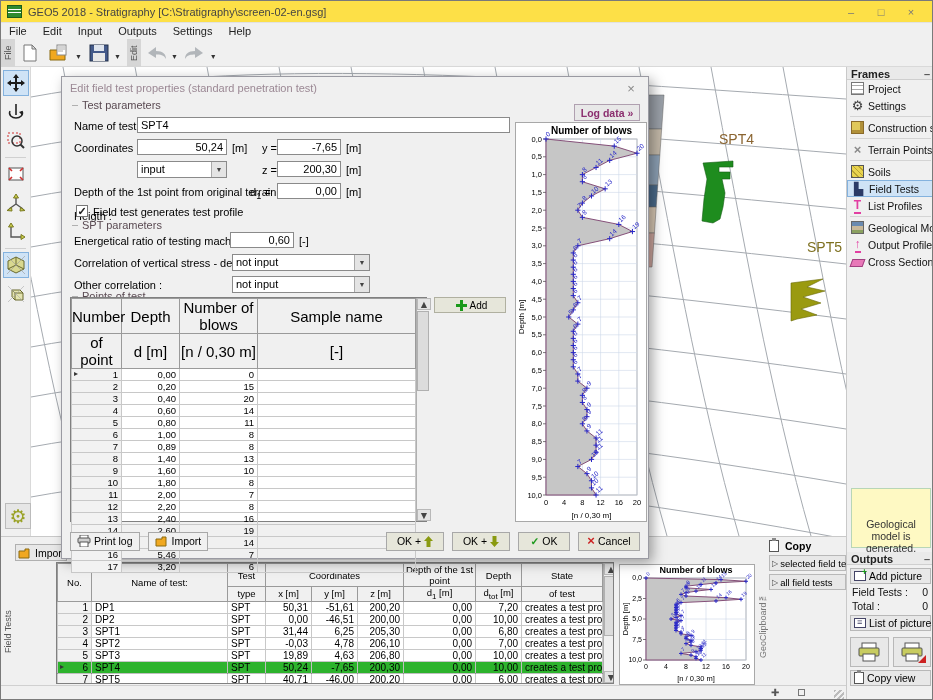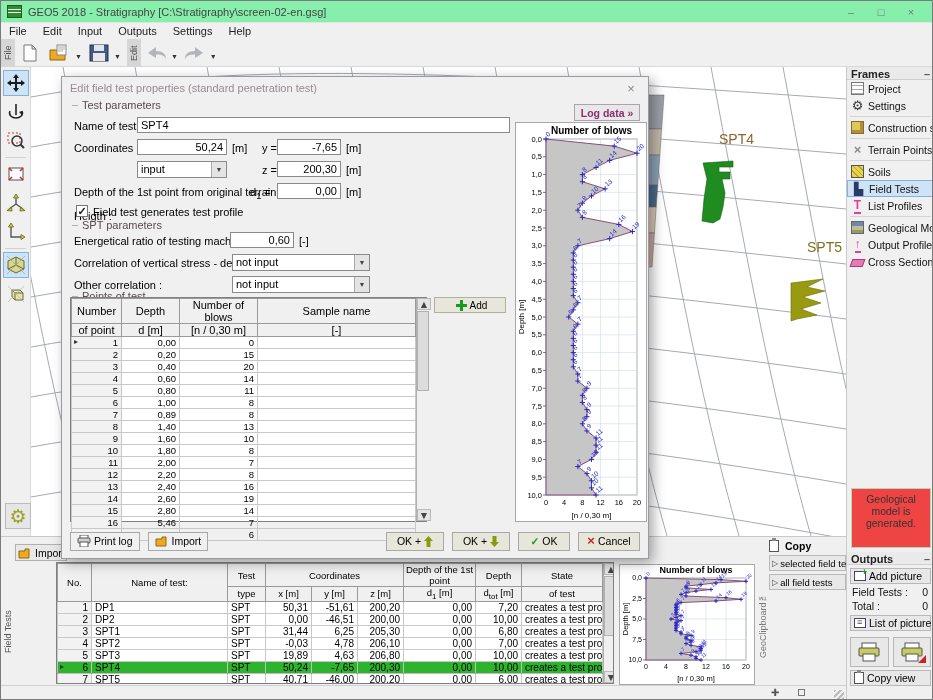--- a/index.html
+++ b/index.html
@@ -1,19 +1,19 @@
 <!DOCTYPE html>
 <html><head>
 <meta charset="utf-8">
 <style>
   html,body{margin:0;padding:0;background:#888;}
   *{box-sizing:border-box;font-family:"Liberation Sans",sans-serif;}
   #win{position:relative;width:933px;height:700px;background:#f0f0f0;border:1px solid #7a7a7a;overflow:hidden;}
   
-  .titlebar{position:absolute;left:0;top:0;width:100%;height:22px;background:#86efac;display:flex;align-items:center;padding:0 6px;border-bottom:1px solid #e2e2e2;}
+  .titlebar{position:absolute;left:0;top:0;width:100%;height:22px;background:#fde047;display:flex;align-items:center;padding:0 6px;border-bottom:1px solid #e2e2e2;}
   .app-icon{width:15px;height:13px;margin-right:6px;background:linear-gradient(#2e8b2e 0 3px,#fff 3px 4px,#2e8b2e 4px 6px,#fff 6px 7px,#2e8b2e 7px 13px);border:1px solid #1c5c1c;}
   .title-text{font-size:11px;color:#444;flex:1;white-space:nowrap;overflow:hidden;}
   .wctl{width:30px;height:18px;text-align:center;color:#777;font-size:11px;line-height:18px;}
   .menubar{position:absolute;left:0;top:22px;width:100%;height:16px;background:#f0f0f0;display:flex;align-items:center;font-size:11px;color:#222;}
   .menubar span{padding:1px 8px;}
   .toolbar{position:absolute;left:0;top:38px;width:100%;height:28px;background:#f0f0f0;display:flex;align-items:center;border-bottom:1px solid #d9d9d9;}
   .vtab{width:14px;height:28px;background:#d6d6d6;color:#555;font-size:9px;display:flex;align-items:center;justify-content:center;writing-mode:vertical-rl;transform:rotate(180deg);}
   .tbtn{height:26px;min-width:26px;display:flex;align-items:center;justify-content:center;margin:0 2px;}
   .ddarrow{font-size:7px;color:#333;margin:8px 2px 0 0;}
   
@@ -35,21 +35,21 @@
   .fi-project{border:1px solid #777;background:repeating-linear-gradient(0deg,#aaa 0 1px,#fff 1px 4px),repeating-linear-gradient(90deg,#aaa 0 1px,#fff 1px 4px);}
   .fi-settings::before{content:"⚙";color:#3a3a3a;font-size:13px;}
   .fi-construction{background:#e0c85a;border:1px solid #8a6a2a;box-shadow:inset -3px -3px 0 #b09038;}
   .fi-terrain::before{content:"×";color:#8a8a8a;font-weight:bold;font-size:13px;}
   .fi-soils{background:repeating-linear-gradient(45deg,rgba(90,70,0,.35) 0 1px,transparent 1px 4px),#ead44e;border:1px solid #555;}
   .fi-fieldtests::before{content:"▙";color:#2a3a66;font-size:12px;}
   .fi-testprofiles::before{content:"T";color:#e23ea2;font-weight:bold;font-size:12px;border-bottom:2px solid #e23ea2;}
   .fi-geomodel{background:linear-gradient(#6a8ab0 0 4px,#c8b89a 4px 8px,#8aa060 8px 13px);border:1px solid #666;}
   .fi-outprofiles::before{content:"↑";color:#e23ea2;font-weight:bold;font-size:12px;border-bottom:2px solid #e23ea2;}
   .fi-crosssections{background:#e878b8;border:1px solid #a04080;height:8px;margin-top:3px;transform:skewX(-20deg);}
-  .infobox{position:absolute;left:4px;top:421px;width:80px;height:60px;background:#ef4444;border:1px solid #b8d6b6;color:#333;font-size:10.5px;text-align:center;padding-top:4px;}
+  .infobox{position:absolute;left:4px;top:421px;width:80px;height:60px;background:#fef9c3;border:1px solid #b8d6b6;color:#333;font-size:10.5px;text-align:center;padding-top:29px;}
   .outhead{position:absolute;left:0;top:485px;width:100%;}
   .out-btn{display:flex;align-items:center;margin:3px 3px 0 3px;height:16px;background:#e8e8e8;border:1px solid #b8b8b8;font-size:10.5px;padding-left:3px;white-space:nowrap;}
   .out-row{display:flex;justify-content:space-between;padding:2px 6px 0 5px;font-size:10.5px;color:#111;}
   .pic-ic{width:12px;height:10px;border:1px solid #446;background:#fff;margin-right:3px;position:relative;flex:0 0 12px;}
   .pic-ic::after{content:"+";position:absolute;right:-2px;top:-5px;color:#1a9a1a;font-weight:bold;font-size:9px;}
   .lines-ic::after{content:"≡";color:#446;position:absolute;left:2px;top:-2px;font-size:9px;}
   .printers{display:flex;gap:4px;margin:6px 3px 0 3px;}
   .printer-btn{flex:1;height:30px;background:#e8e8e8;border:1px solid #b8b8b8;display:flex;align-items:center;justify-content:center;position:relative;}
   .red-badge{position:absolute;right:4px;bottom:3px;width:0;height:0;border-left:8px solid transparent;border-bottom:8px solid #cc2222;}
   .clip-ic{width:10px;height:12px;border:1px solid #555;background:#fff;margin-right:3px;position:relative;flex:0 0 10px;}
@@ -67,21 +67,21 @@
   .inp.num{text-align:right;}
   .ddl{position:absolute;height:17px;border:1px solid #8a8a8a;background:#fff;display:flex;}
   .ddl .val{flex:1;padding:1px 3px;font-size:11px;}
   .ddl .arr{width:15px;background:#e4e4e4;border-left:1px solid #aaa;color:#444;font-size:7px;text-align:center;line-height:15px;}
   .cb{position:absolute;width:12px;height:12px;background:#fff;border:1px solid #777;color:#222;font-size:11px;line-height:11px;text-align:center;font-weight:bold;}
   .logdata{position:absolute;right:8px;top:27px;width:66px;height:17px;background:#e8e8e8;border:1px solid #b0a0b0;color:#8b2f6f;font-size:10.5px;display:flex;align-items:center;justify-content:center;font-weight:bold;}
   .addbtn{position:absolute;left:372px;top:220px;width:72px;height:16px;background:#e6e6da;border:1px solid #b0b0a0;display:flex;align-items:center;font-size:10px;padding-left:3px;justify-content:center;}
   
   .ptwrap{position:absolute;left:8px;top:220px;width:357px;height:225px;border:1px solid #808080;background:#fff;display:flex;}
   table.pt{border-collapse:collapse;table-layout:fixed;width:344px;font-size:9.5px;}
-  table.pt th{background:#f0f0f0;border:1px solid #9a9a9a;font-weight:normal;font-size:11px;padding:0;height:12px;}
+  table.pt th{background:#f0f0f0;border:1px solid #9a9a9a;font-weight:normal;font-size:15px;padding:0;height:12px;}
   table.pt td{border:1px solid #c8c8c8;height:11.7px;padding:0 3px;overflow:hidden;white-space:nowrap;}
   td.rn{background:#f2f2f2;text-align:right;position:relative;}
   td.num{text-align:right;}
   .mark{position:absolute;left:2px;top:0;font-size:8px;color:#333;}
   .sbar{width:13px;background:#f0f0f0;border-left:1px solid #b0b0b0;display:flex;flex-direction:column;font-size:7px;color:#444;}
   .sbar .btn{height:12px;border:1px solid #b8b8b8;background:#e4e4e4;text-align:center;line-height:12px;}
   .sbar .thumb{height:80px;border:1px solid #b0b0b0;background:#dcdcdc;margin:1px 0;}
   .sbar .spacer{flex:1;}
   
   .chartbox{position:absolute;left:453px;top:45px;width:132px;height:400px;background:#fff;border:1px solid #a8a8a8;}

